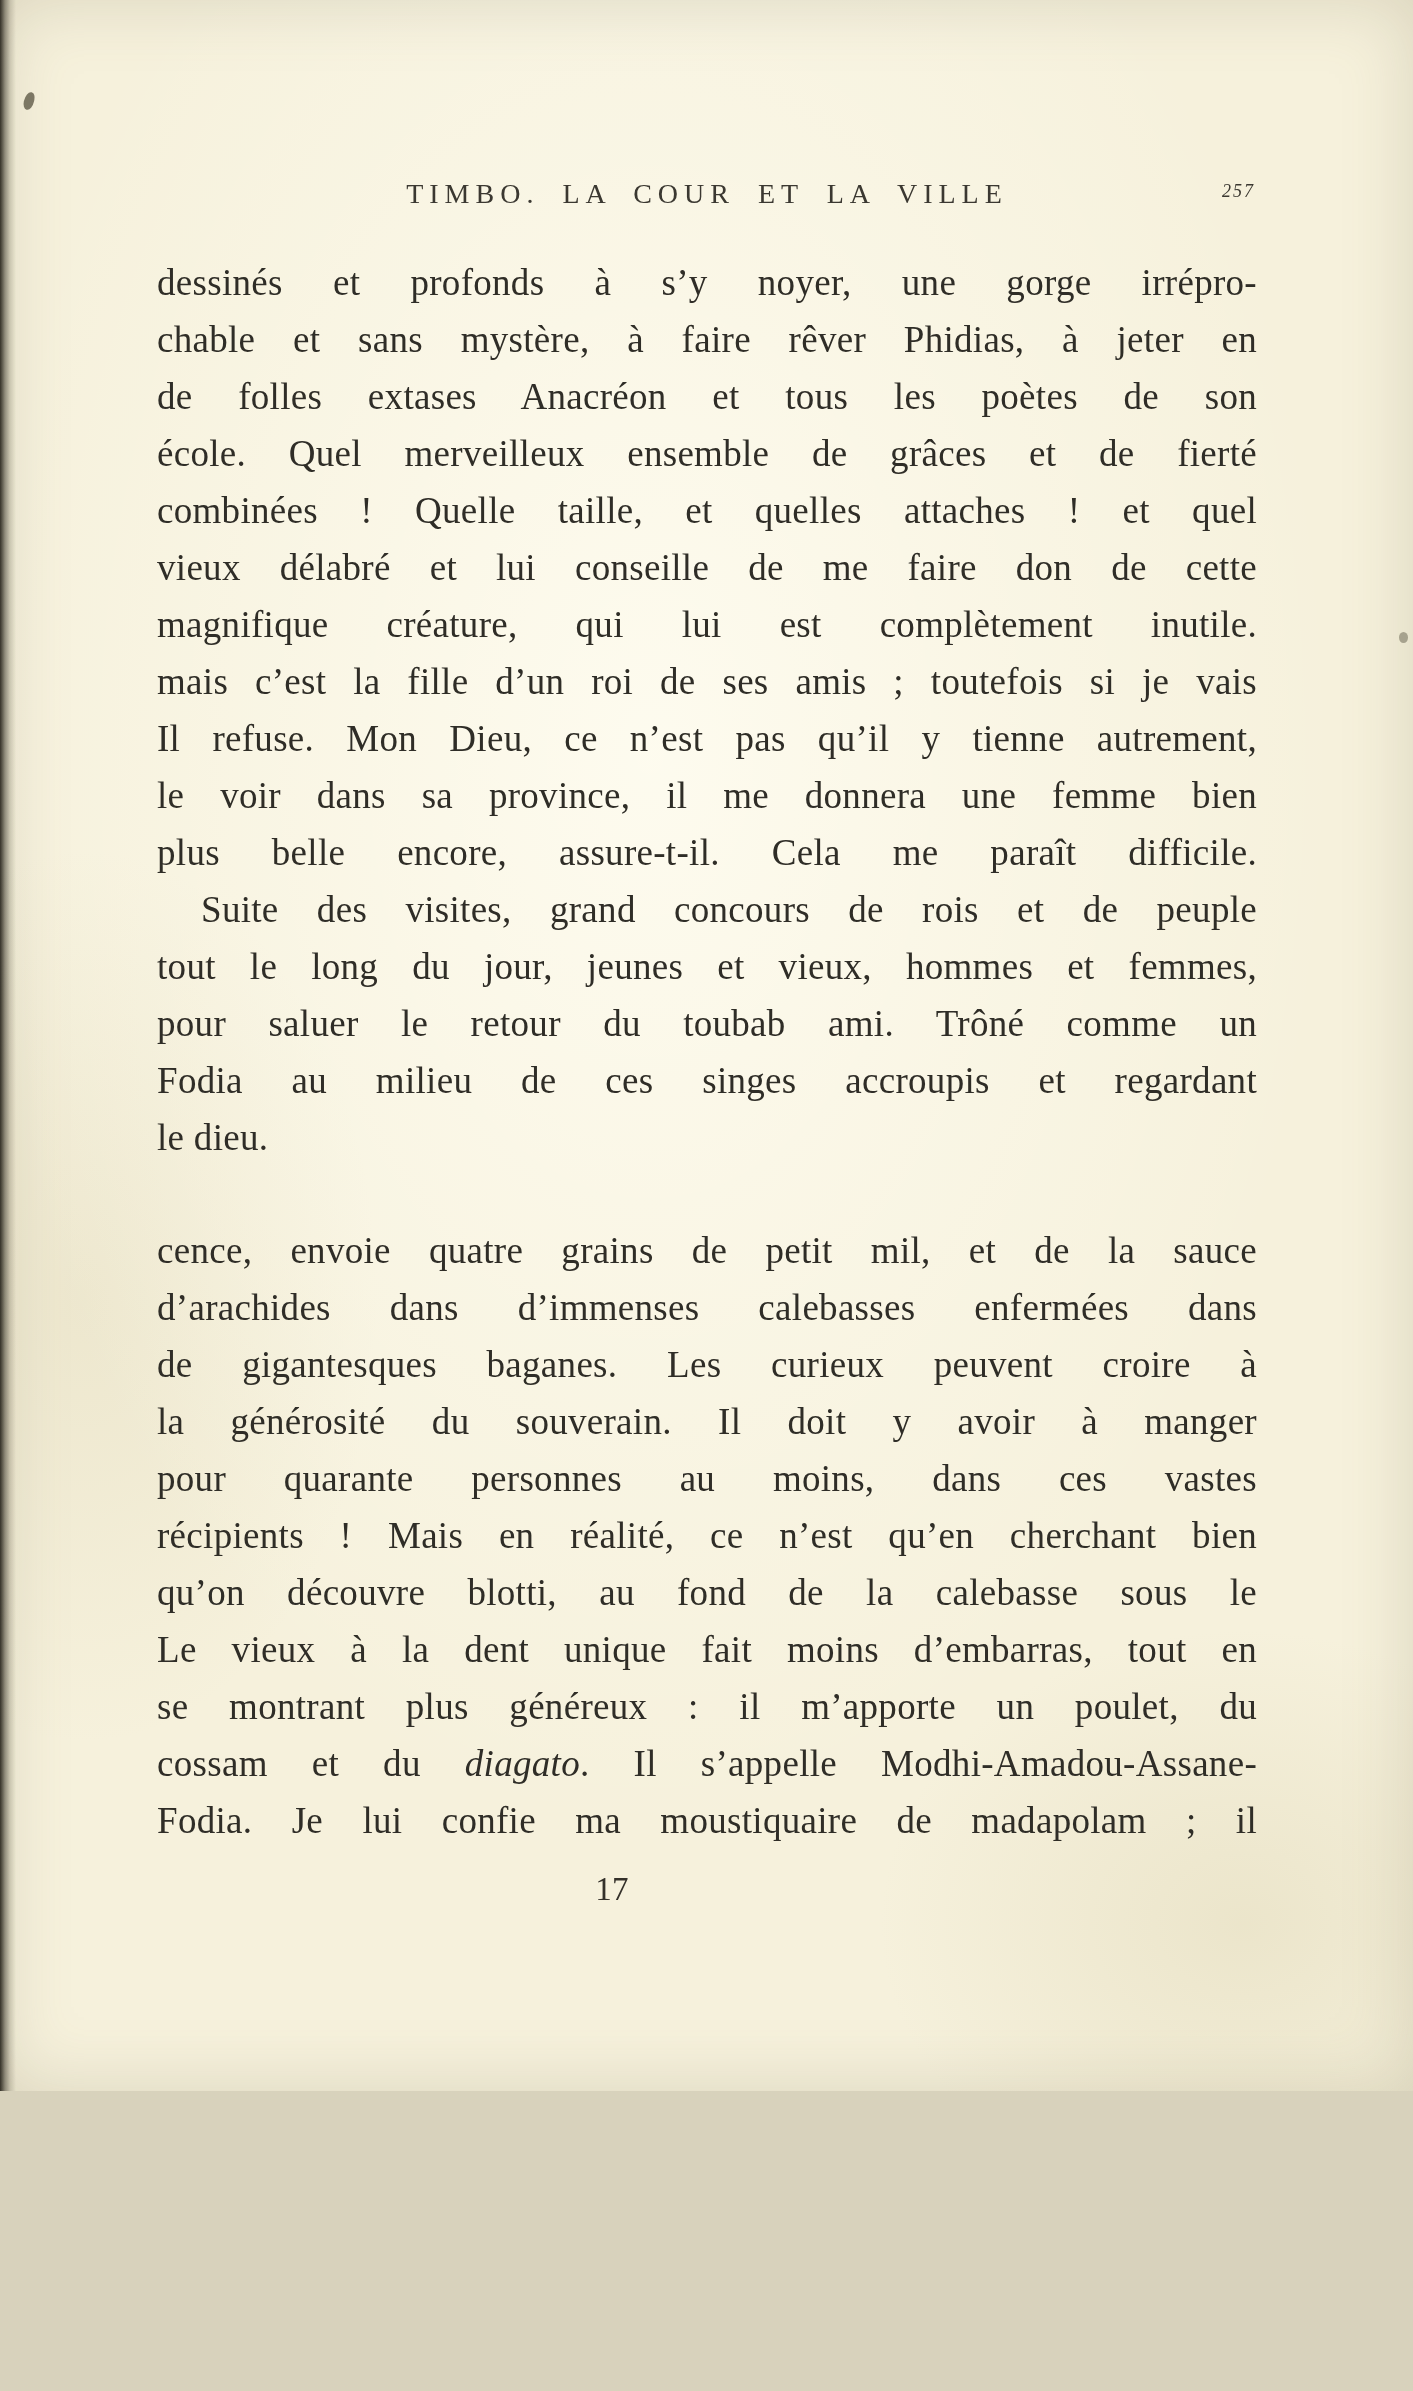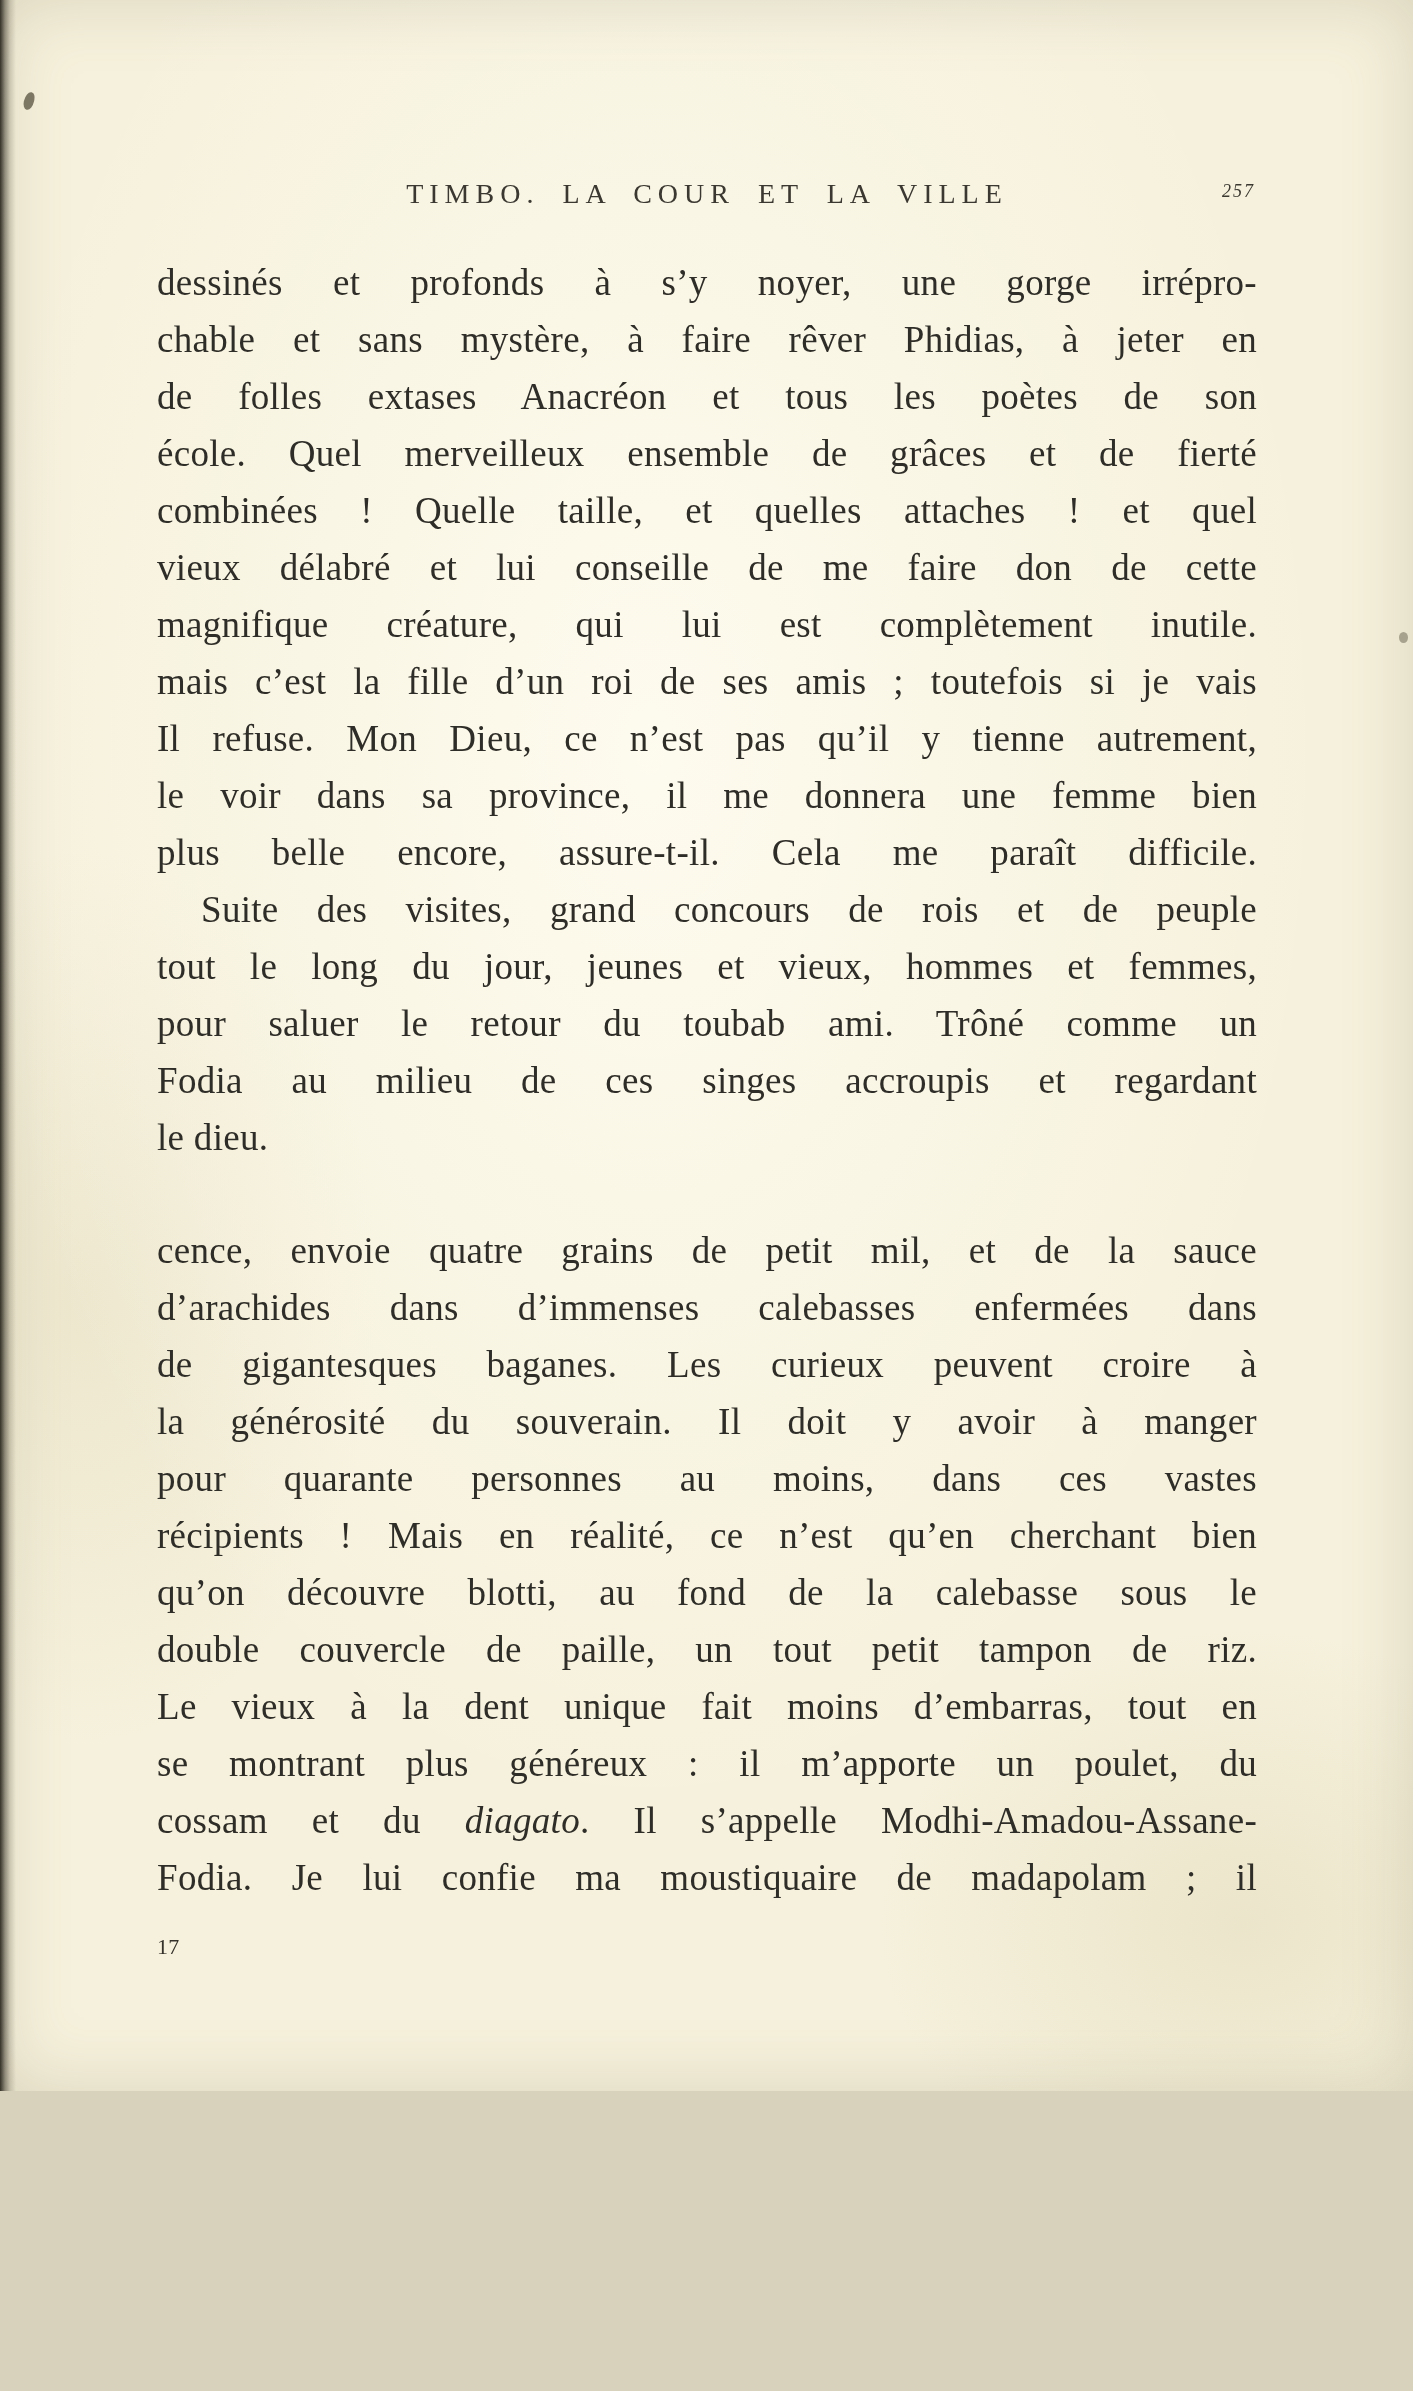--- a/index.html
+++ b/index.html
@@ -72,23 +72,23 @@
     white-space: normal;
   }
   .line.no-just {
     text-align: right;
     text-align-last: left;
   }
   .line.indent { text-indent: 44px; }
   .it { font-style: italic; }
   .signature {
     margin-top: 12px;
-    text-align: left;
+    text-align: center;
     padding-right: 190px;
-    font-size: 22px;
+    font-size: 33px;
     color: #34312a;
   }
   .speck {
     position: absolute;
     background: #55503e;
   }
   .speck-topleft {
     left: 24px; top: 92px;
     width: 10px; height: 18px;
     border-radius: 60% 40% 55% 45%;
@@ -151,21 +151,20 @@
       </div>
 
       <div class="paragraph para-3">
         <div class="line">cence, envoie quatre grains de petit mil, et de la sauce</div>
         <div class="line">d’arachides dans d’immenses calebasses enfermées dans</div>
         <div class="line">de gigantesques baganes. Les curieux peuvent croire à</div>
         <div class="line">la générosité du souverain. Il doit y avoir à manger</div>
         <div class="line">pour quarante personnes au moins, dans ces vastes</div>
         <div class="line">récipients ! Mais en réalité, ce n’est qu’en cherchant bien</div>
         <div class="line">qu’on découvre blotti, au fond de la calebasse sous le</div>
-        <div class="line">double couvercle de paille, un tout petit tampon de riz.</div>
         <div class="line">Le vieux à la dent unique fait moins d’embarras, tout en</div>
         <div class="line">se montrant plus généreux : il m’apporte un poulet, du</div>
         <div class="line"><span>cossam et du </span><span class="it">diagato</span><span>. Il s’appelle Modhi-Amadou-Assane-</span></div>
         <div class="line">Fodia. Je lui confie ma moustiquaire de madapolam ; il</div>
       </div>
 
       <div class="signature">17</div>
 
     </div>
   </div>

